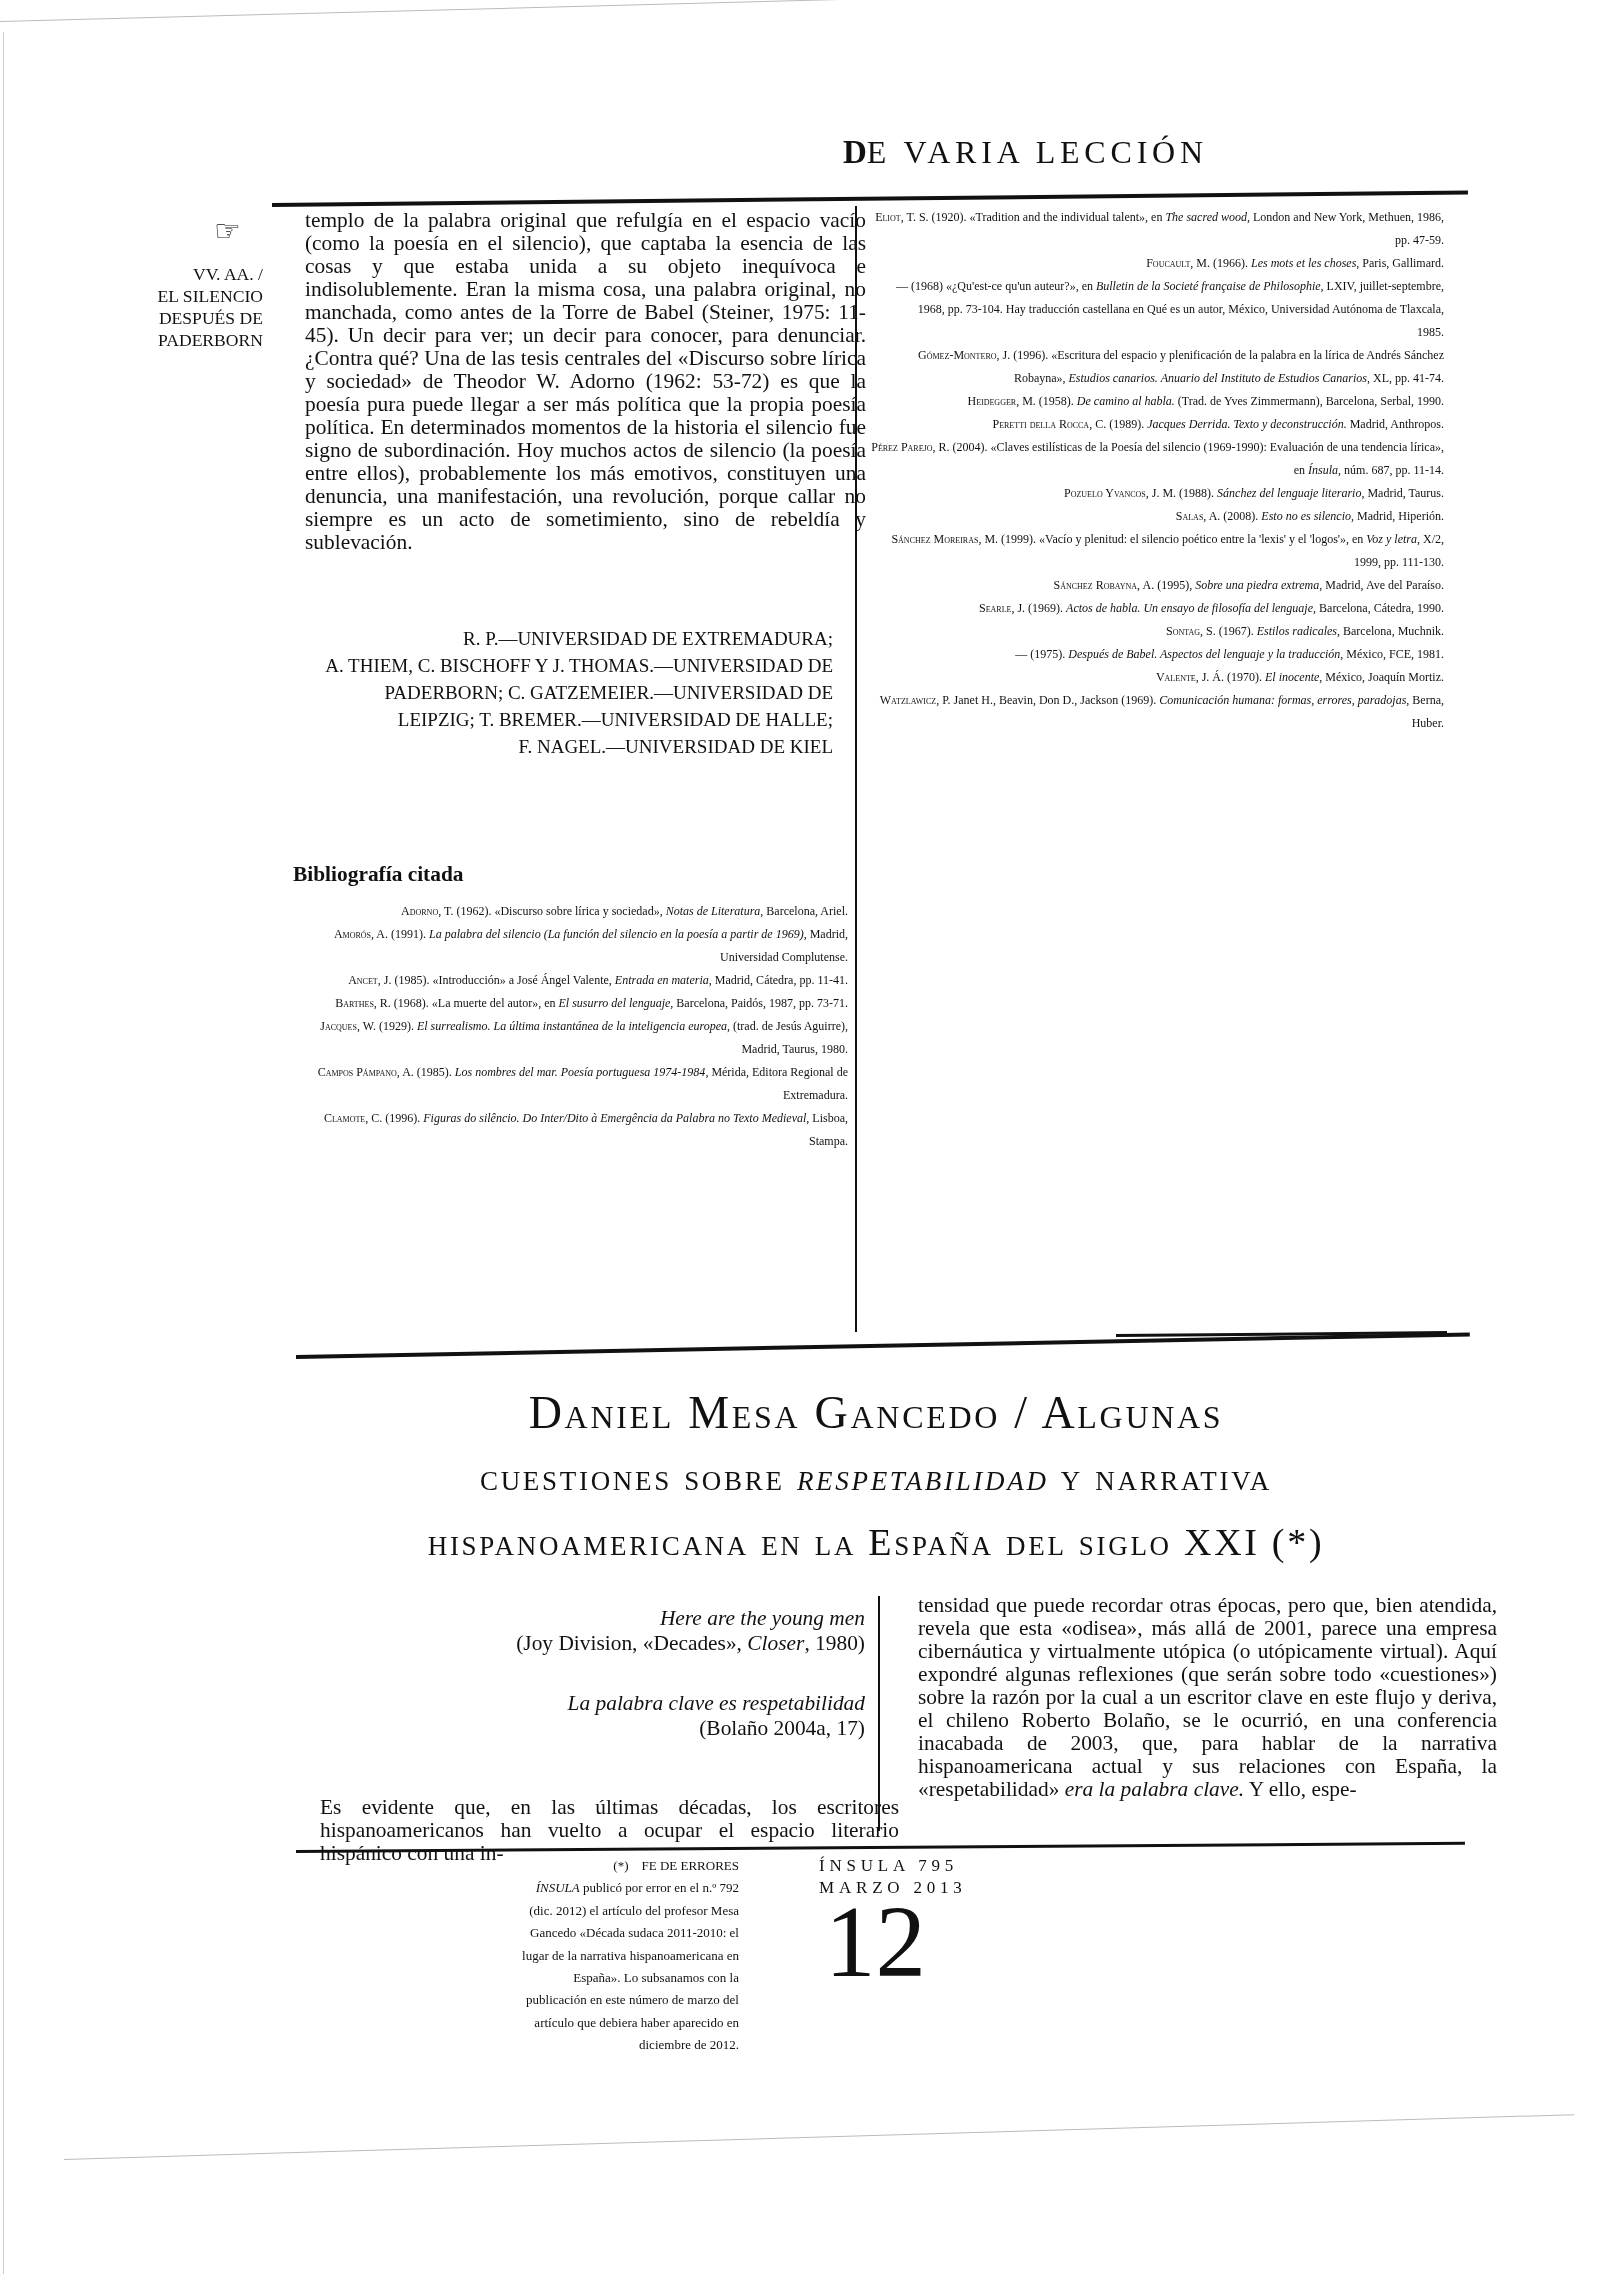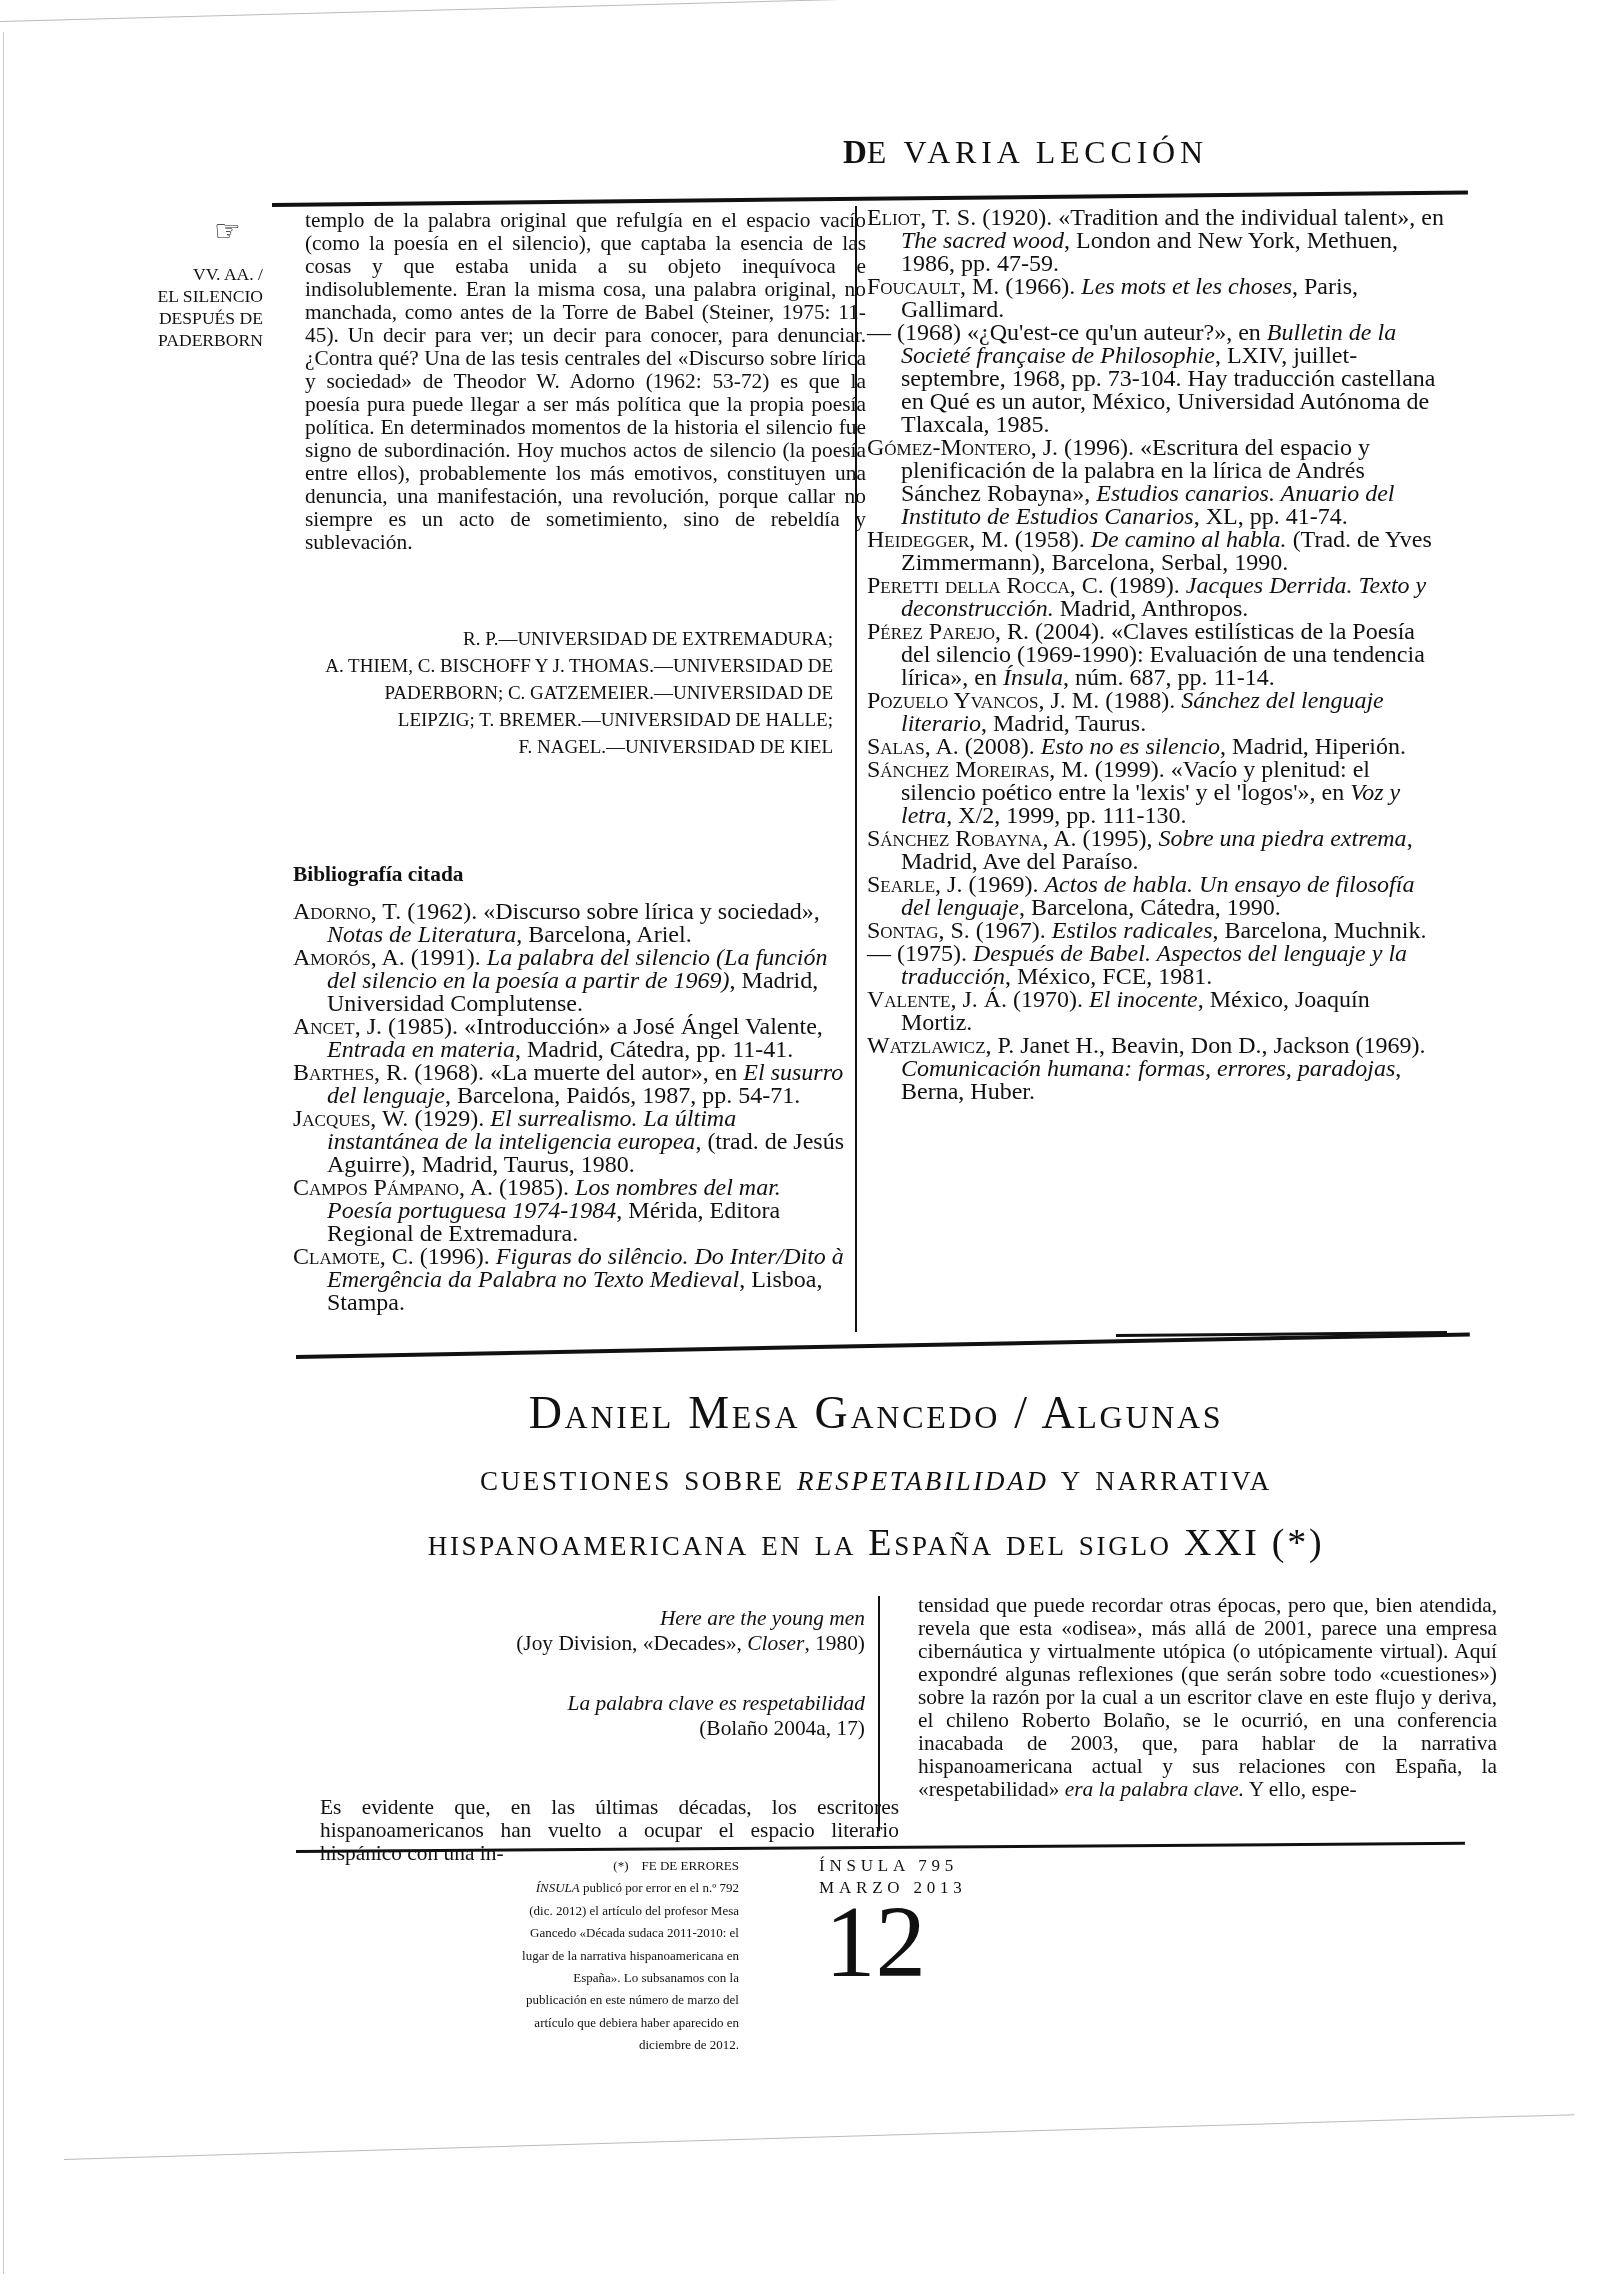--- a/index.html
+++ b/index.html
@@ -19,21 +19,21 @@
   .hand { left: 214px; top: 216px; font-size: 30px; line-height: 1; }
   .marginal {
     left: 139px; top: 263px; width: 124px; text-align: right;
     font-size: 17.6px; line-height: 22px; text-transform: uppercase;
   }
   .body-text { font-size: 21.4px; line-height: 23px; text-align: justify; margin-left: 32px; }
   .col-a { left: 273px; top: 209px; width: 561px; }
   .affil { left: 299px; top: 625px; width: 534px; text-align: right;
     font-size: 19px; line-height: 27px; text-transform: uppercase; }
   .bib-head { left: 293px; top: 862px; font-size: 21.4px; font-weight: bold; }
-  .bib { font-size: 24px; line-height: 23px; }
+  .bib { font-size: 12px; line-height: 23px; text-align: right; }
   .bib .entry { padding-left: 34px; text-indent: -34px; margin: 0; }
   .bib .sc { font-variant: small-caps; }
   .bib i, .body-text i { font-style: italic; }
   .bib-left { left: 293px; top: 900px; width: 555px; }
   .bib-right { left: 867px; top: 206px; width: 577px; }
   
   .art-title { left: 278px; top: 1380px; width: 1196px; text-align: center;
     font-size: 38px; line-height: 65px; letter-spacing: 2.7px; font-variant: small-caps; }
   .art-title .l1 { font-size: 46px; }
   .epi { font-size: 21.4px; line-height: 24.6px; text-align: right; }
@@ -74,21 +74,21 @@
   <div>Leipzig; T. Bremer.—Universidad de Halle;</div>
   <div>F. Nagel.—Universidad de Kiel</div>
 </div>
 
 <div class="abs bib-head">Bibliografía citada</div>
 
 <div class="abs bib bib-left" id="bib-left">
     <p class="entry"><span class="sc">Adorno, T.</span><span> (1962). «Discurso sobre lírica y sociedad», </span><i>Notas de Literatura</i><span>, Barcelona, Ariel.</span></p>
     <p class="entry"><span class="sc">Amorós, A.</span><span> (1991). </span><i>La palabra del silencio (La función del silencio en la poesía a partir de 1969)</i><span>, Madrid, Universidad Complutense.</span></p>
     <p class="entry"><span class="sc">Ancet, J.</span><span> (1985). «Introducción» a José Ángel Valente, </span><i>Entrada en materia</i><span>, Madrid, Cátedra, pp. 11-41.</span></p>
-    <p class="entry"><span class="sc">Barthes, R.</span><span> (1968). «La muerte del autor», en </span><i>El susurro del lenguaje</i><span>, Barcelona, Paidós, 1987, pp. 54-71.</span></p>
+    <p class="entry"><span class="sc">Barthes, R.</span><span> (1968). «La muerte del autor», en </span><i>El susurro del lenguaje</i><span>, Barcelona, Paidós, 1987, pp. 73-71.</span></p>
     <p class="entry"><span class="sc">Jacques, W.</span><span> (1929). </span><i>El surrealismo. La última instantánea de la inteligencia europea</i><span>, (trad. de Jesús Aguirre), Madrid, Taurus, 1980.</span></p>
     <p class="entry"><span class="sc">Campos Pámpano, A.</span><span> (1985). </span><i>Los nombres del mar. Poesía portuguesa 1974-1984</i><span>, Mérida, Editora Regional de Extremadura.</span></p>
     <p class="entry"><span class="sc">Clamote, C.</span><span> (1996). </span><i>Figuras do silêncio. Do Inter/Dito à Emergência da Palabra no Texto Medieval</i><span>, Lisboa, Stampa.</span></p>
   </div>
 
 <div class="vrule" style="left:855px;top:206px;height:1126px;"></div>
 
 <div class="abs bib bib-right" id="bib-right">
     <p class="entry"><span class="sc">Eliot, T. S.</span><span> (1920). «Tradition and the individual talent», en </span><i>The sacred wood</i><span>, London and New York, Methuen, 1986, pp. 47-59.</span></p>
     <p class="entry"><span class="sc">Foucault, M.</span><span> (1966). </span><i>Les mots et les choses</i><span>, Paris, Gallimard.</span></p>

